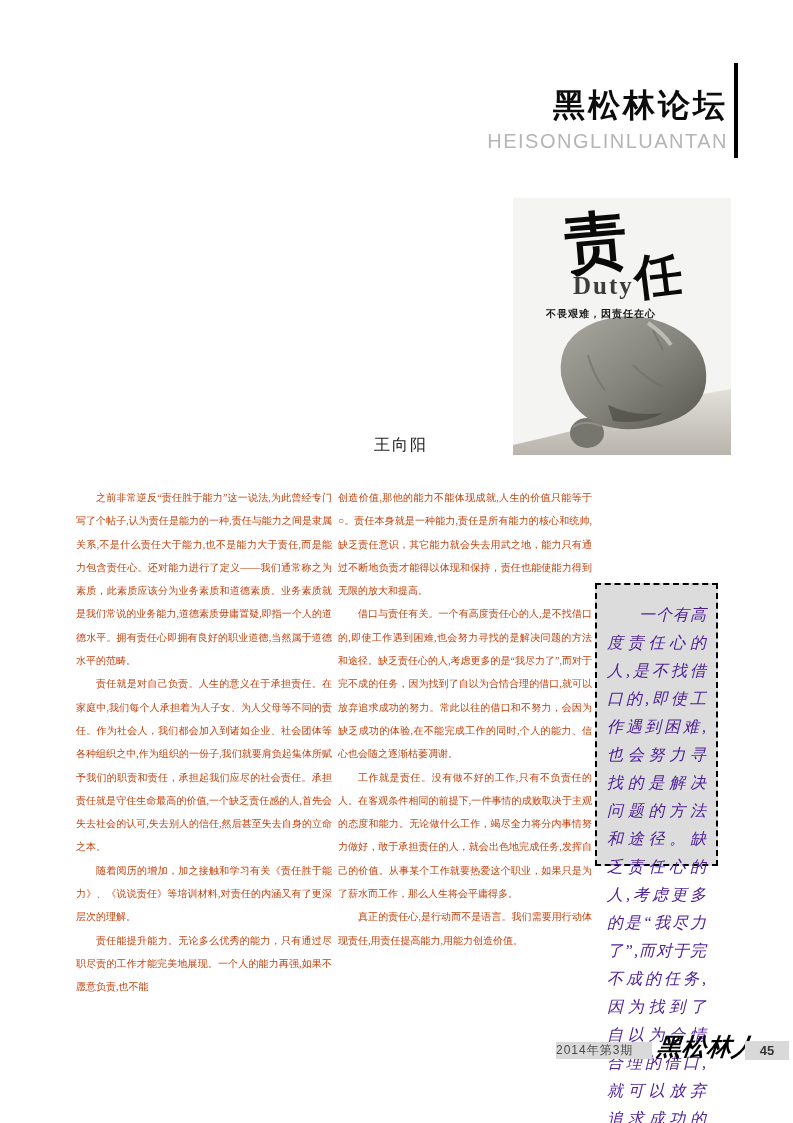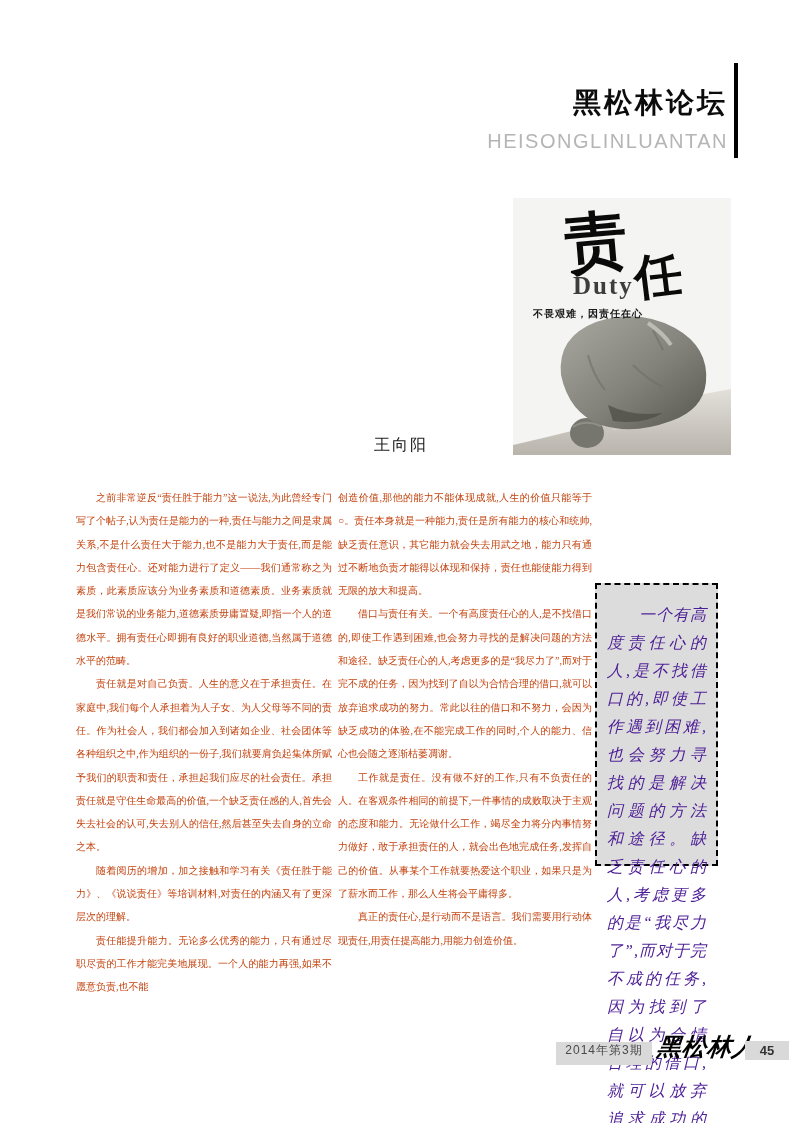--- a/index.html
+++ b/index.html
@@ -5,21 +5,21 @@
   html,body { margin:0; padding:0; background:#e8e8e8; }
   .page {
     position:relative; width:793px; height:1123px; margin:0 auto;
     background:#ffffff; overflow:hidden;
     font-family:"Liberation Sans", sans-serif;
   }
 
   
   .header-title {
     position:absolute; top:84px; right:65px;
-    font-size:28px; font-weight:bold; color:#0c0c0c; letter-spacing:3px;
+    font-size:32px; font-weight:bold; color:#0c0c0c; letter-spacing:3px;
   }
   .header-sub {
     position:absolute; top:130px; right:65px;
     font-size:20px; color:#b5b5b5; letter-spacing:1.5px;
   }
   .header-bar {
     position:absolute; left:734px; top:63px; width:4px; height:95px; background:#000;
   }
 
   
@@ -36,21 +36,21 @@
     position:absolute; left:121px; top:46px;
     font-family:"DejaVu Serif", serif; font-weight:900; font-size:48px;
     color:#0a0a0a; transform:rotate(-7deg);
   }
   .photo .duty {
     position:absolute; left:60px; top:74px;
     font-family:"Liberation Serif", serif; font-weight:bold; font-size:25px;
     color:#3d3d3d; letter-spacing:2px;
   }
   .photo .photo-caption {
-    position:absolute; left:20px; top:109px;
+    position:absolute; left:33px; top:109px;
     font-size:10px; font-weight:bold; color:#191919; letter-spacing:1px;
   }
   .photo svg { position:absolute; left:0; bottom:0; display:block; }
 
   
   .article-title {
     position:absolute; left:231px; top:378px;
     font-family:"DejaVu Serif", serif; font-size:33px; font-weight:bold;
     color:#111; letter-spacing:2px;
   }
@@ -76,23 +76,23 @@
     position:absolute; left:595px; top:583px; width:123px; height:283px;
     box-sizing:border-box; background:#dcdcdc; border:2px dashed #000;
     padding:16px 9px 10px 10px;
     font-family:"Liberation Serif", serif; font-style:italic;
     font-size:16px; line-height:28px; letter-spacing:1px;
     color:#4c1d95; text-align:justify; text-indent:2em;
   }
 
   
   .footer-issue {
-    position:absolute; left:556px; top:1042px; width:96px; height:23px;
+    position:absolute; left:556px; top:1042px; width:96px; height:17px;
     background:#d9d9d9; font-size:12px; color:#4a4a4a;
-    text-align:center; line-height:17px; letter-spacing:1px;
+    text-align:left; line-height:17px; letter-spacing:1px;
   }
   .footer-logo {
     position:absolute; left:657px; top:1031px;
     font-family:"DejaVu Serif", serif; font-size:24px; font-weight:900;
     font-style:italic; transform:skewX(-6deg); color:#000; letter-spacing:1px;
   }
   .footer-page {
     position:absolute; left:745px; top:1041px; width:44px; height:19px;
     background:#d9d9d9; font-size:13px; font-weight:bold; color:#333;
     text-align:center; line-height:19px;

